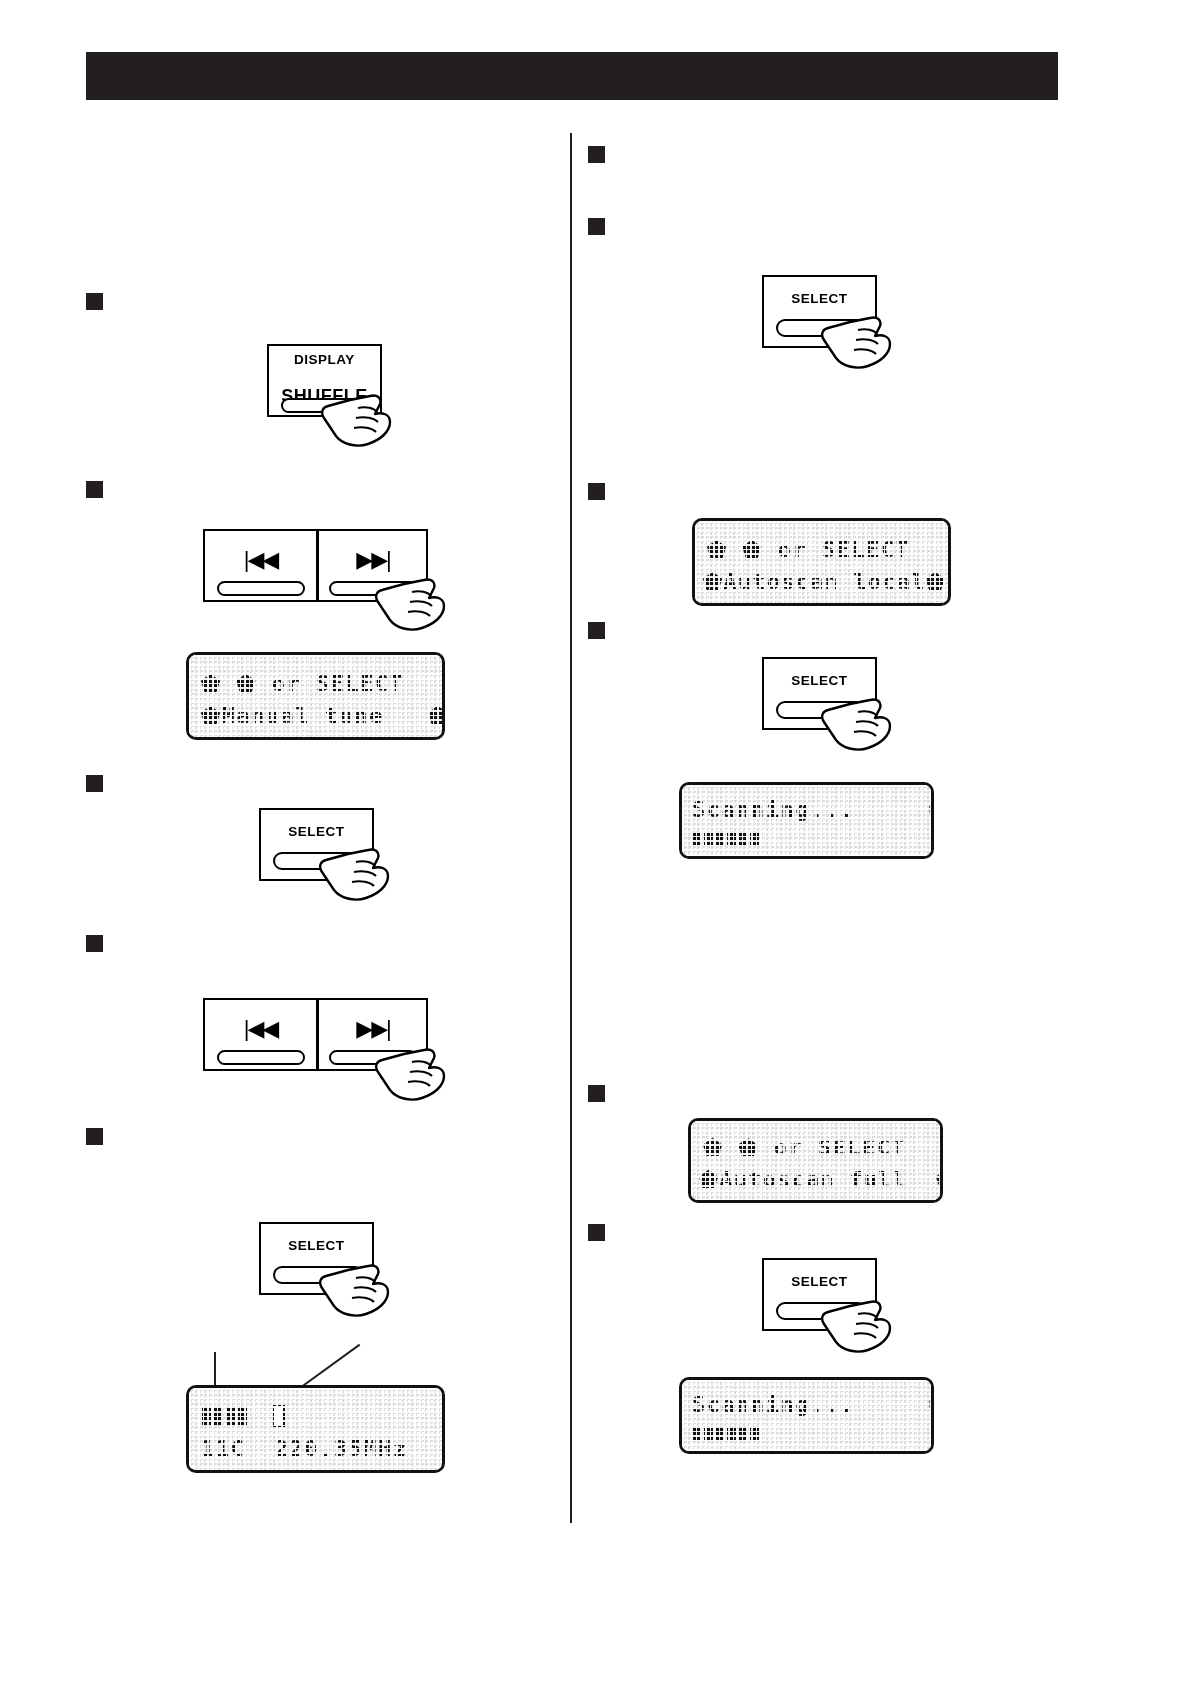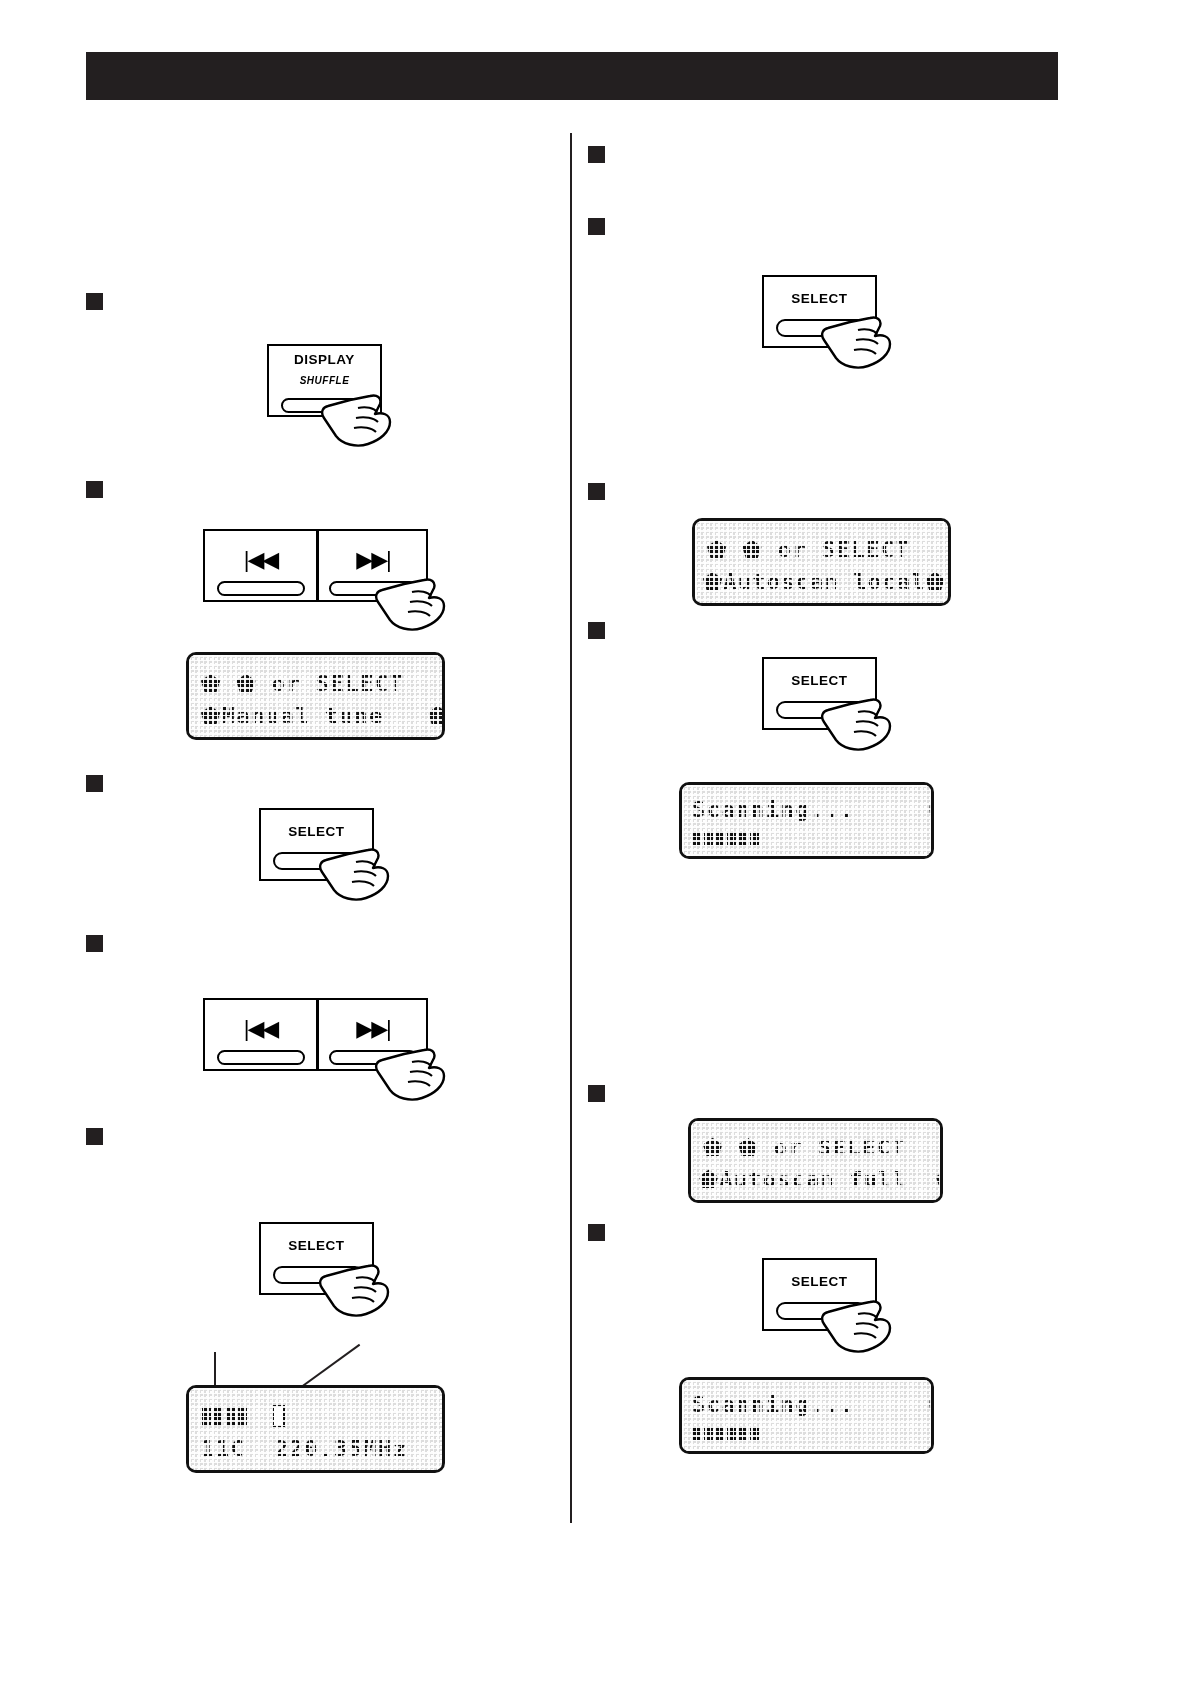--- a/index.html
+++ b/index.html
@@ -63,21 +63,21 @@
 <div class="page">
 
   <div class="header-bar"></div>
 
   <div class="divider"></div>
 
   <div class="bullet" style="left:86px;top:293px;"></div>
 
   <div class="btnbox" style="left:267px;top:344px;width:115px;height:73px;">
     <div class="cap" style="top:6px;font-size:13.5px;">DISPLAY</div>
-    <div class="cap" style="top:29px;font-size:10px;font-style:italic;">SHUFFLE</div>
+    <div class="cap" style="top:40px;font-size:18px;">SHUFFLE</div>
     <div class="pad" style="left:12px;top:52px;width:91px;height:15px;"></div>
   </div>
   <svg class="hand" style="left:320px;top:382px;" width="80" height="70" viewBox="0 0 80 70">
     <path d="M8 24 L30 18 L50 14 C57 12 62 16 60 22 L55 32 C62 30 70 32 70 40 C70 50 60 58 48 62 C36 66 22 62 16 54 L4 36 C0 30 3 25 8 24 Z" fill="#fff" stroke="#000" stroke-width="2.4" stroke-linejoin="round"></path>
     <path d="M38 26 C46 24 54 26 57 30" fill="none" stroke="#000" stroke-width="2"></path>
     <path d="M36 36 C45 34 54 36 58 40" fill="none" stroke="#000" stroke-width="2"></path>
     <path d="M34 46 C43 44 52 46 56 50" fill="none" stroke="#000" stroke-width="2"></path>
   </svg>
 
   <div class="bullet" style="left:86px;top:481px;"></div>

